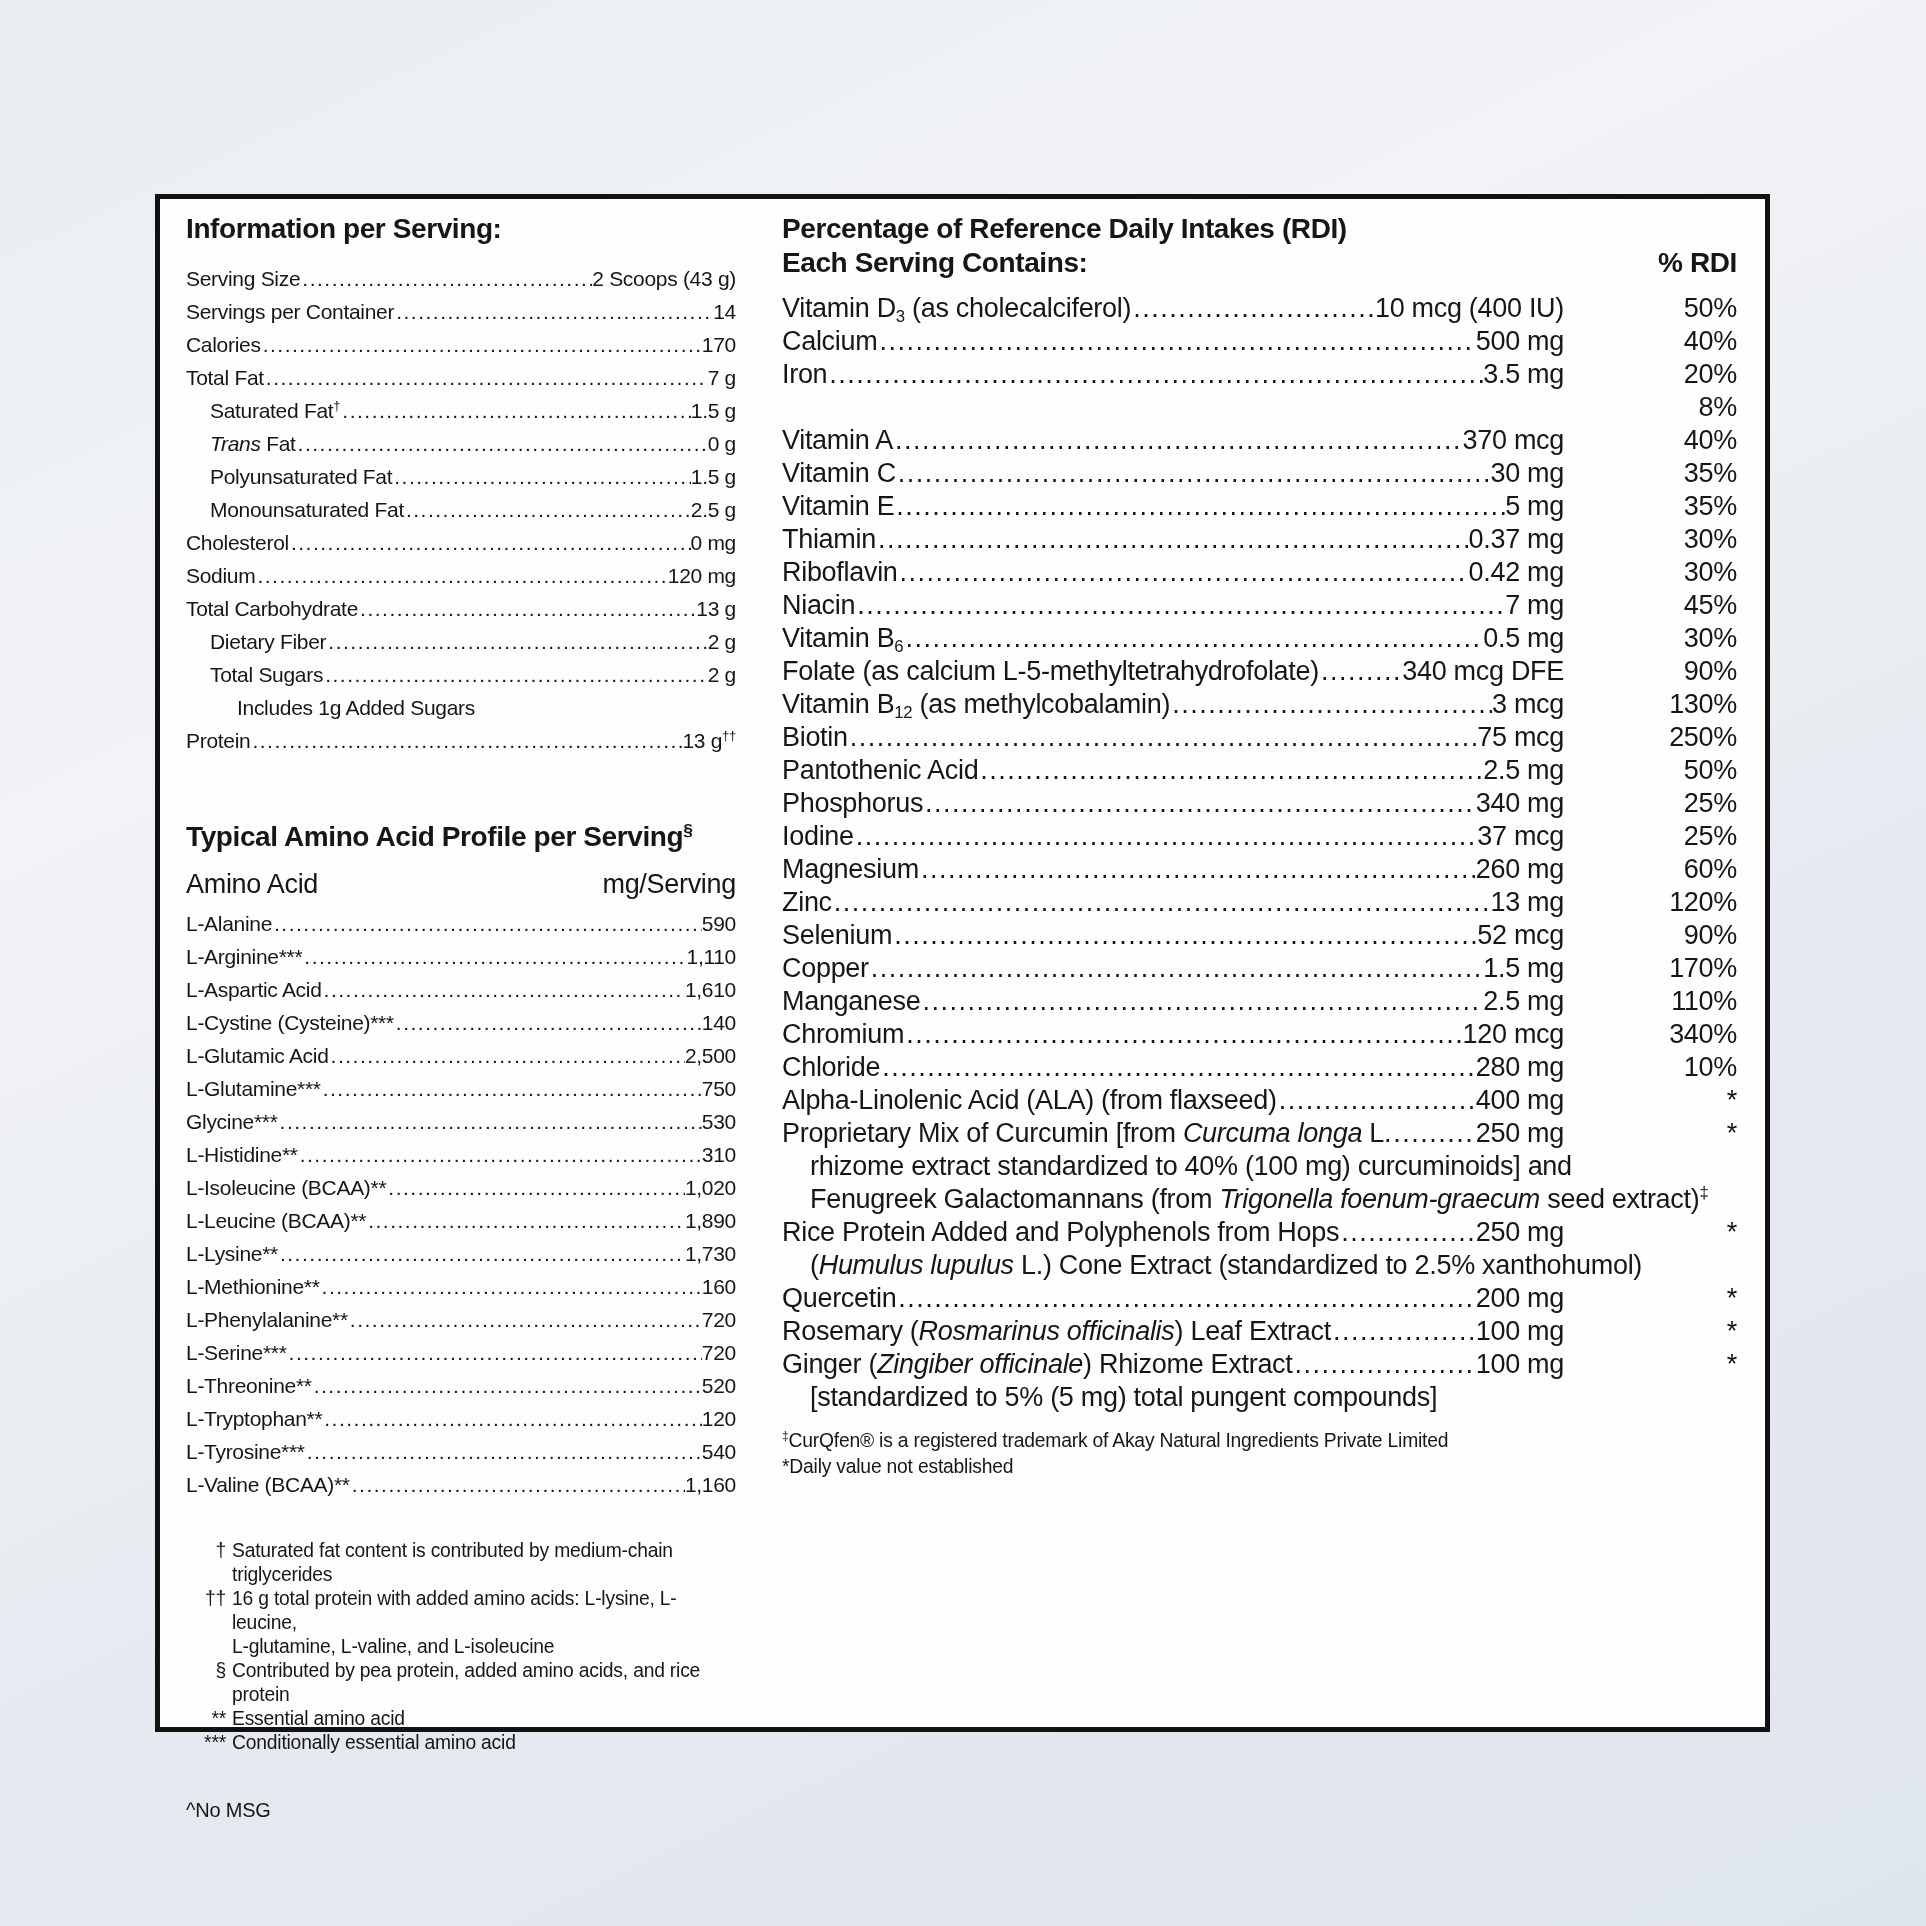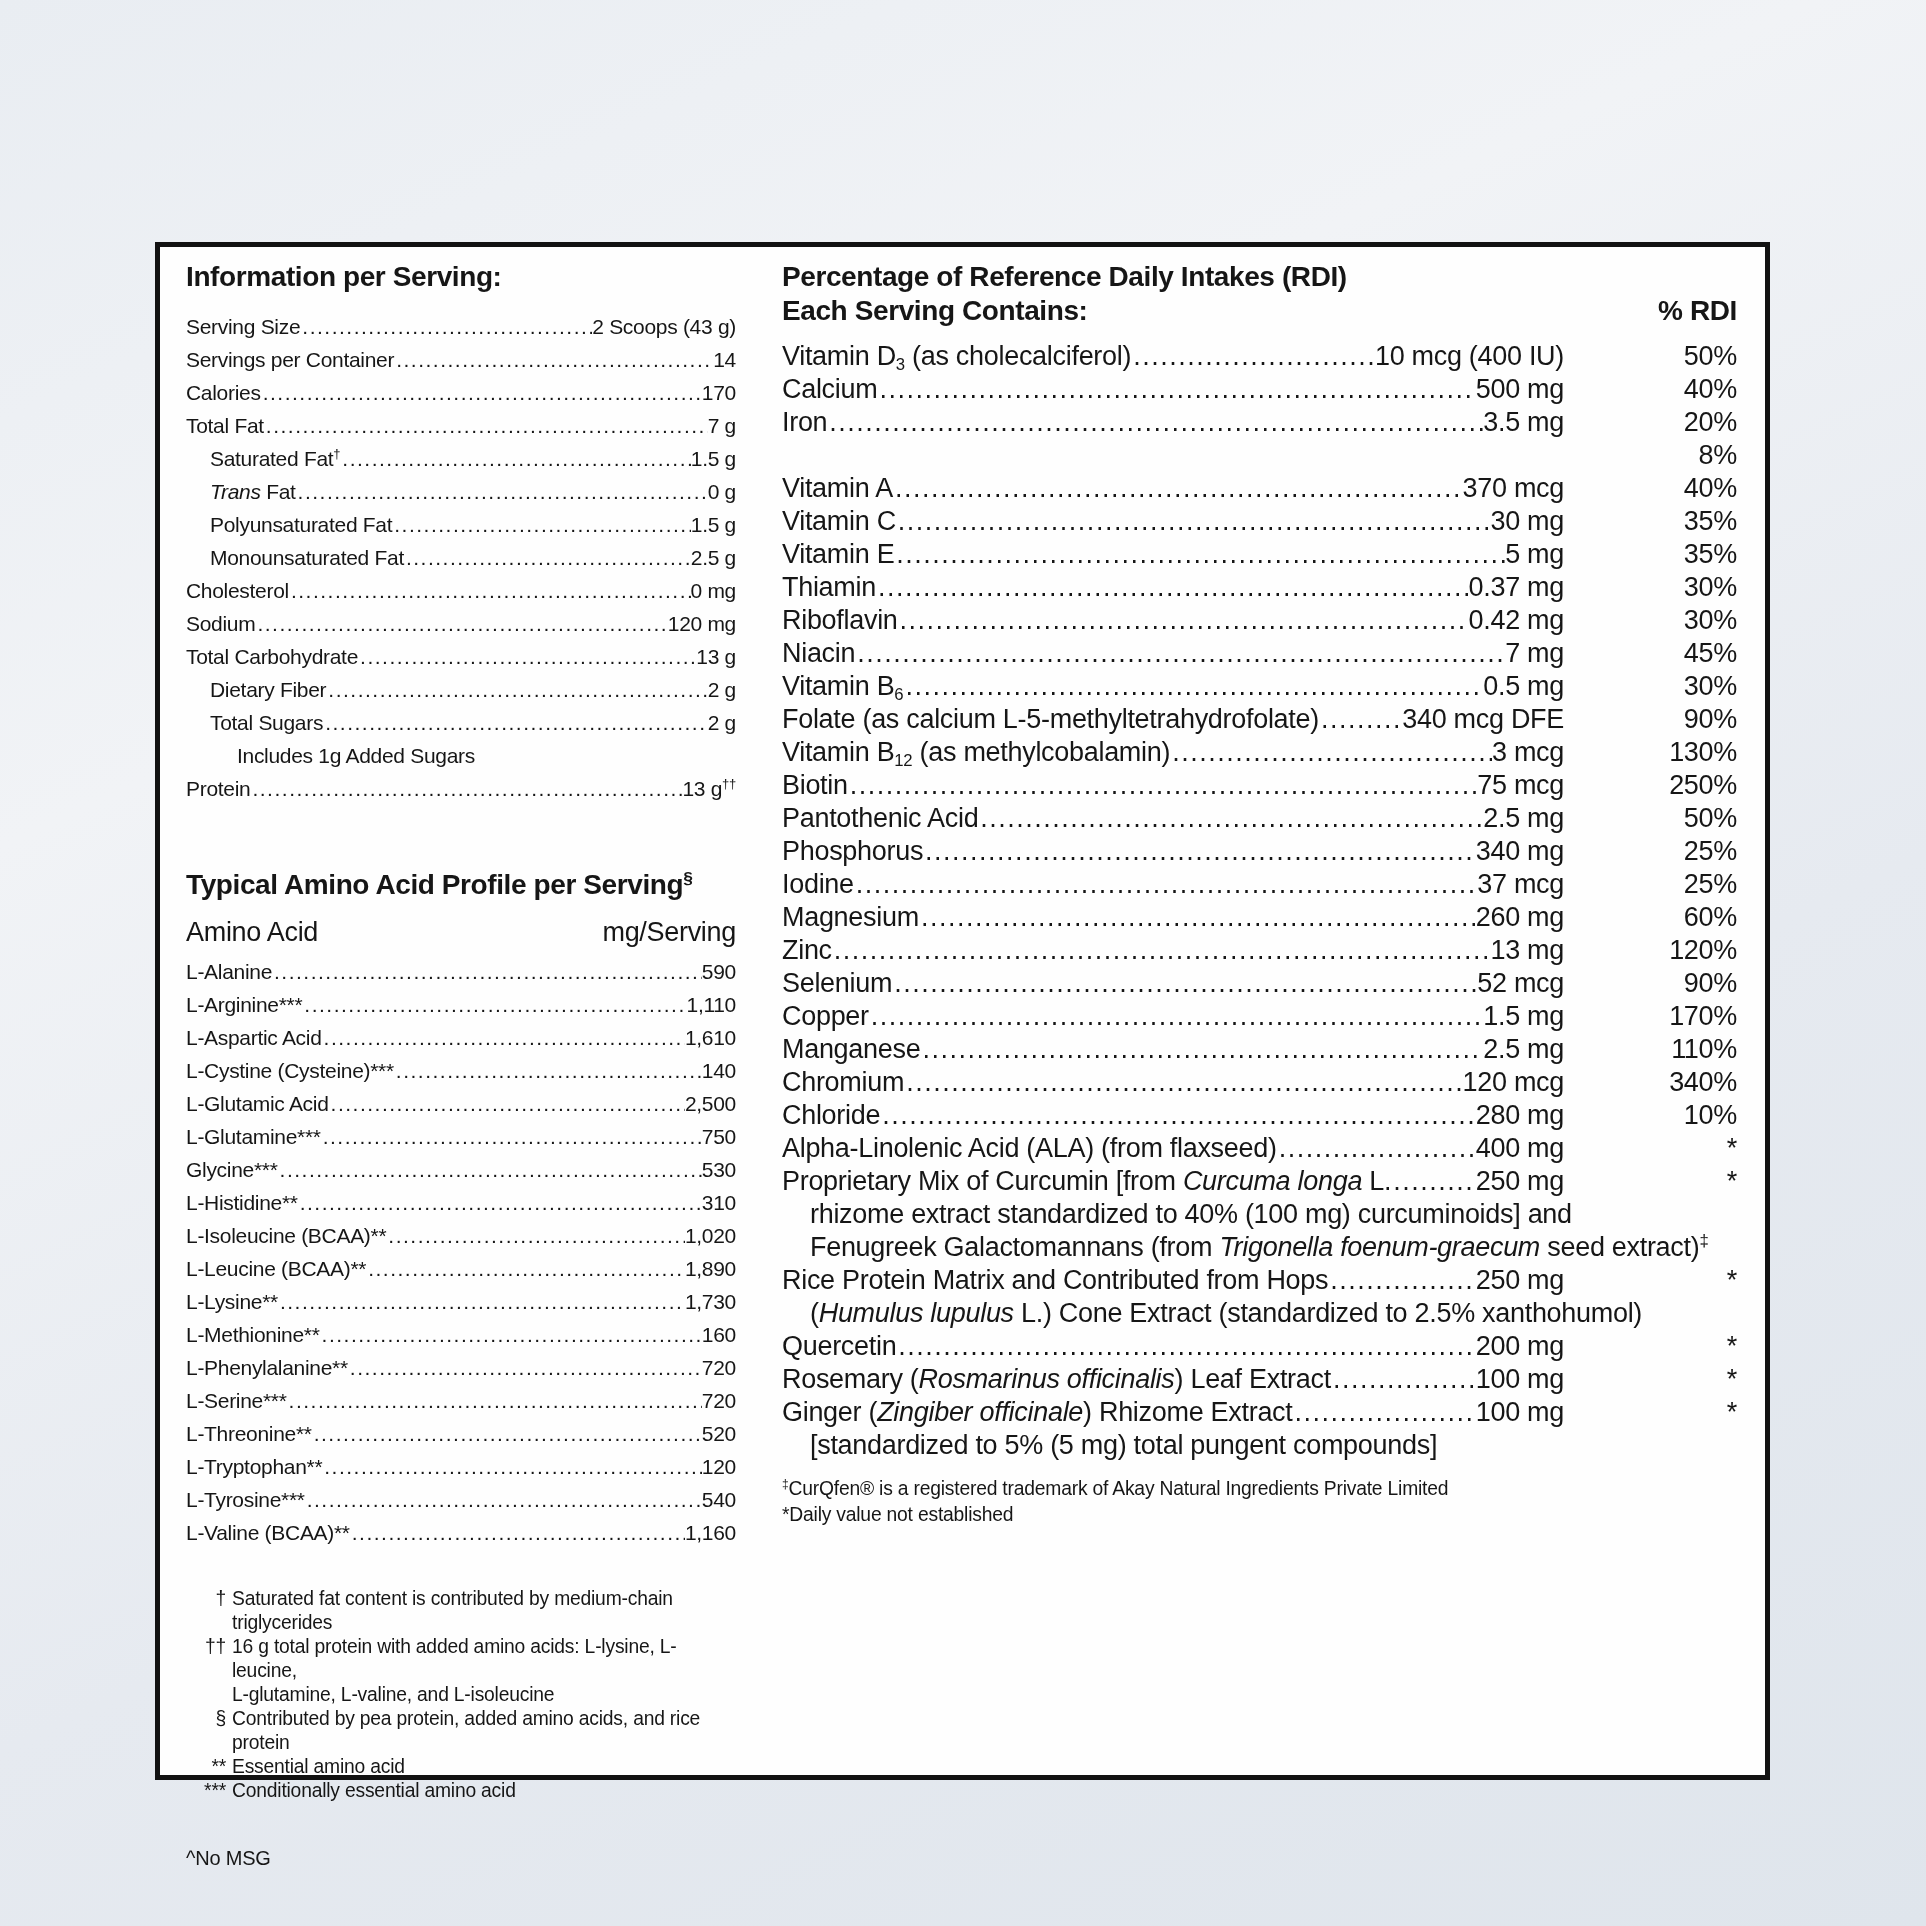--- a/index.html
+++ b/index.html
@@ -4,21 +4,21 @@
 <style>
   html,body{margin:0;padding:0;}
   body{
     width:1927px;height:1927px;position:relative;overflow:hidden;
     background:linear-gradient(155deg,#e9edf2 0%,#f1f3f6 30%,#e6eaf0 62%,#dfe5ec 100%);
     font-family:"Liberation Sans","DejaVu Sans",sans-serif;
     color:#161616;
   }
   .panel{
     position:absolute;left:155px;top:194px;width:1615px;height:1538px;
-    background:#fefefe;border:5px solid #121212;box-sizing:border-box;margin-top:48px;
+    background:#fefefe;border:5px solid #121212;box-sizing:border-box;
   }
   .col{position:absolute;top:13px;}
   .col-left{left:26px;width:550px;}
   .col-right{left:622px;width:955px;}
   .hd{font-size:28px;font-weight:700;line-height:34px;letter-spacing:-0.4px;white-space:nowrap;}
   .hd-row{display:flex;justify-content:space-between;align-items:flex-end;}
   .rows{margin-top:16px;}
   .rows-right{margin-top:12px;}
   .row{display:flex;align-items:baseline;line-height:33px;font-size:21px;letter-spacing:-0.3px;}
   .lbl{white-space:nowrap;}
@@ -475,21 +475,21 @@
           <div class="r-rdi">*</div>
         </div>
         <div class="r-row">
           <div class="r-main contline"><span class="cont-ind"></span>rhizome extract standardized to 40% (100 mg) curcuminoids] and</div>
         </div>
         <div class="r-row">
           <div class="r-main contline"><span class="cont-ind"></span>Fenugreek Galactomannans (from <i>Trigonella foenum-graecum</i> seed extract)<sup>‡</sup></div>
         </div>
         <div class="r-row">
           <div class="r-main">
-            <span class="lbl">Rice Protein Matrix and Contributed from Hops </span>
+            <span class="lbl">Rice Protein Added and Polyphenols from Hops </span>
             <span class="dots"></span>
             <span class="val">250 mg</span>
           </div>
           <div class="r-rdi">*</div>
         </div>
         <div class="r-row">
           <div class="r-main contline"><span class="cont-ind"></span>(<i>Humulus lupulus</i> L.) Cone Extract (standardized to 2.5% xanthohumol)</div>
         </div>
         <div class="r-row">
           <div class="r-main">

